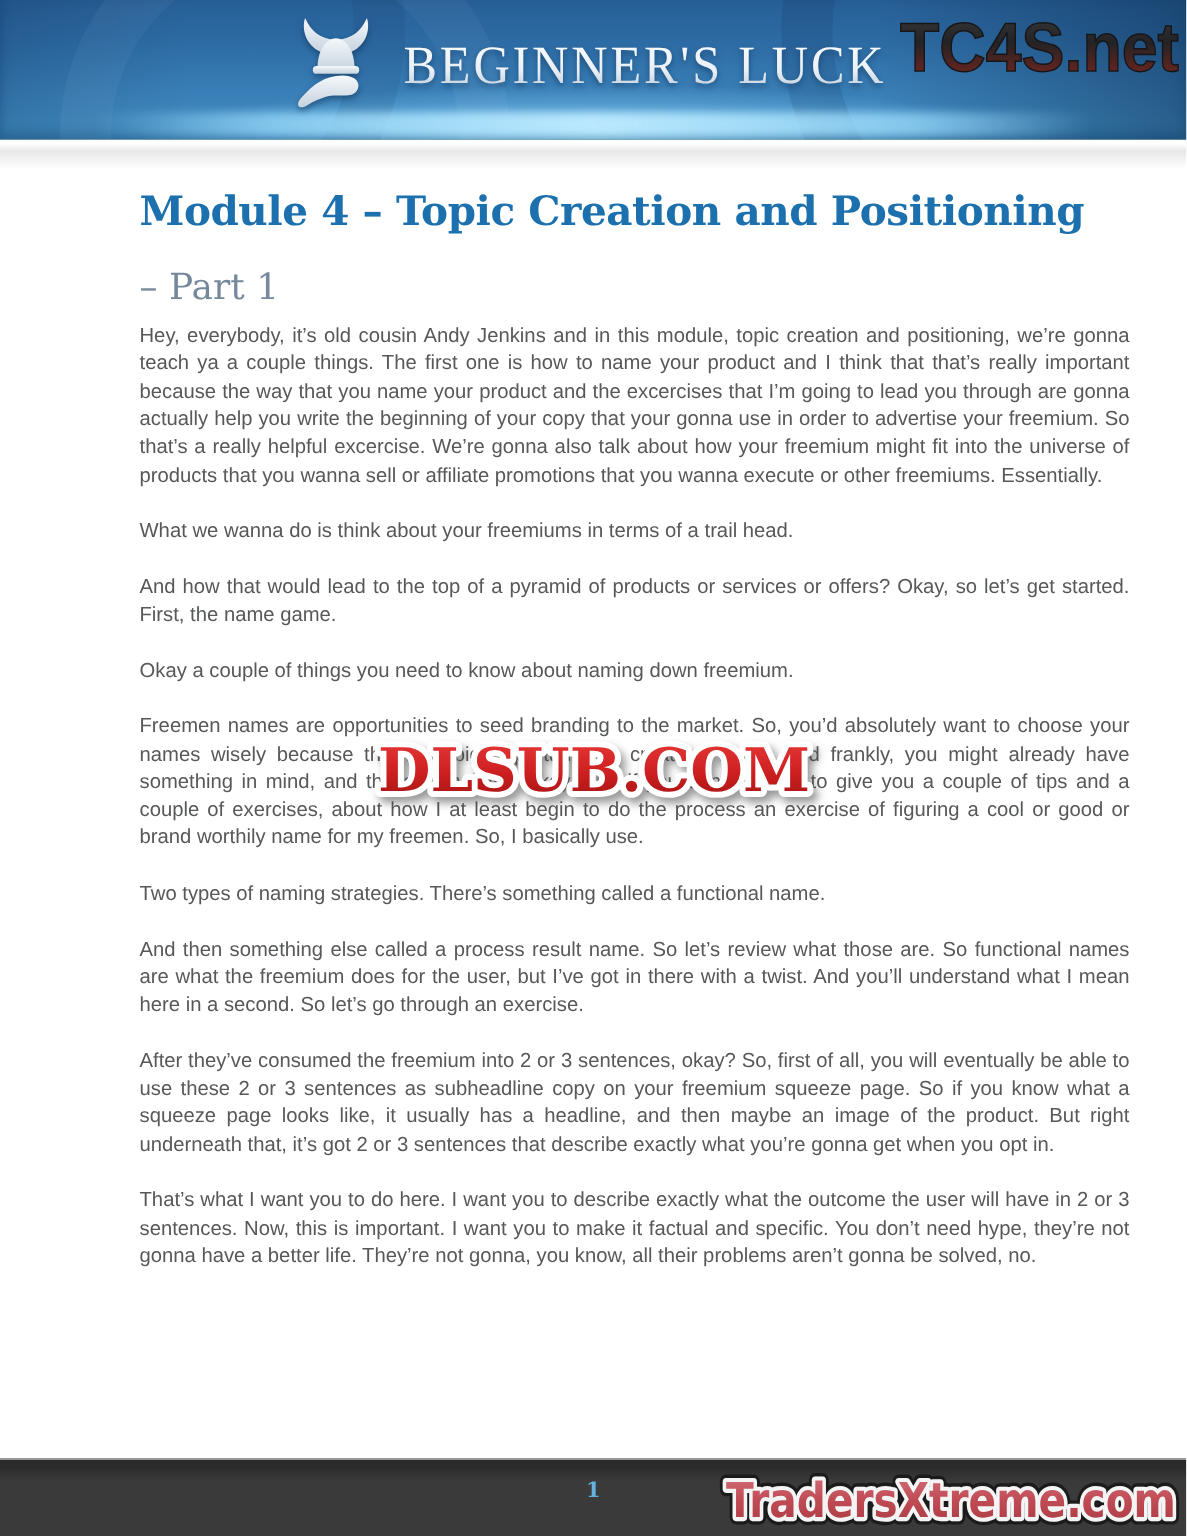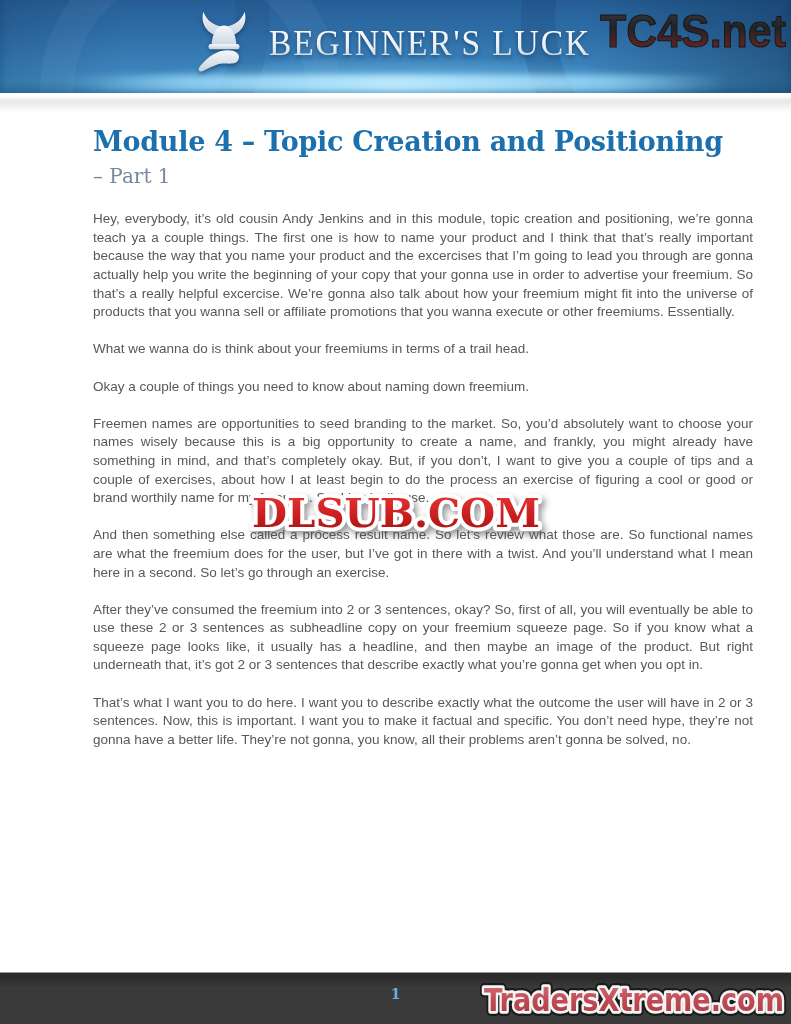--- a/index.html
+++ b/index.html
@@ -48,28 +48,28 @@
     background: linear-gradient(180deg, #ffffff 0%, #ffffff 14%, #e7e7e7 40%, #f6f6f6 75%, #ffffff 100%);
   }
 
   
   .content { padding:14px 38px 0 93px; }
   .doc-title {
     font-family:"DejaVu Serif", serif; font-weight:600; font-size:27px; line-height:1.12;
     color:#1c70ae; letter-spacing:-0.3px;
   }
   .doc-subtitle {
-    font-family:"DejaVu Serif", serif; font-weight:500; font-size:20px; line-height:1.1;
-    color:#76899c; margin-top:8px;
+    font-family:"DejaVu Serif", serif; font-weight:500; font-size:24px; line-height:1.1;
+    color:#76899c; margin-top:21px;
   }
   .paragraphs p {
     font-size:13.5px; line-height:18.6px; color:#57585a;
     text-align:justify; margin-top:18.6px;
   }
-  .paragraphs p:first-child { margin-top:23px; }
+  .paragraphs p:first-child { margin-top:10px; }
 
   
   .dlsub {
     position:absolute; left:246px; top:483px; width:300px; height:58px;
     filter: drop-shadow(3px 4px 3px rgba(70,70,70,0.55));
   }
 
   
   .footer {
     position:absolute; left:0; right:0; bottom:0; height:52px;
@@ -136,22 +136,24 @@
 
   <div class="banner-strip"></div>
 
   <div class="content">
     <h1 class="doc-title">Module 4 – Topic Creation and Positioning</h1>
     <h2 class="doc-subtitle">– Part 1</h2>
 
     <div class="paragraphs">
       <p>Hey, everybody, it’s old cousin Andy Jenkins and in this module, topic creation and positioning, we’re gonna teach ya a couple things. The first one is how to name your product and I think that that’s really important because the way that you name your product and the excercises that I’m going to lead you through are gonna actually help you write the beginning of your copy that your gonna use in order to advertise your freemium. So that’s a really helpful excercise. We’re gonna also talk about how your freemium might fit into the universe of products that you wanna sell or affiliate promotions that you wanna execute or other freemiums. Essentially.</p>
       <p>What we wanna do is think about your freemiums in terms of a trail head.</p>
+      <p>And how that would lead to the top of a pyramid of products or services or offers? Okay, so let’s get started. First, the name game.</p>
       <p>Okay a couple of things you need to know about naming down freemium.</p>
       <p>Freemen names are opportunities to seed branding to the market. So, you’d absolutely want to choose your names wisely because this is a big opportunity to create a name, and frankly, you might already have something in mind, and that’s completely okay. But, if you don’t, I want to give you a couple of tips and a couple of exercises, about how I at least begin to do the process an exercise of figuring a cool or good or brand worthily name for my freemen. So, I basically use.</p>
+      <p>Two types of naming strategies. There’s something called a functional name.</p>
       <p>And then something else called a process result name. So let’s review what those are. So functional names are what the freemium does for the user, but I’ve got in there with a twist. And you’ll understand what I mean here in a second. So let’s go through an exercise.</p>
       <p>After they’ve consumed the freemium into 2 or 3 sentences, okay? So, first of all, you will eventually be able to use these 2 or 3 sentences as subheadline copy on your freemium squeeze page. So if you know what a squeeze page looks like, it usually has a headline, and then maybe an image of the product. But right underneath that, it’s got 2 or 3 sentences that describe exactly what you’re gonna get when you opt in.</p>
       <p>That’s what I want you to do here. I want you to describe exactly what the outcome the user will have in 2 or 3 sentences. Now, this is important. I want you to make it factual and specific. You don’t need hype, they’re not gonna have a better life. They’re not gonna, you know, all their problems aren’t gonna be solved, no.</p>
     </div>
   </div>
 
   <svg class="dlsub" viewBox="0 0 300 58">
     <defs>
       <linearGradient id="dlsubGrad" x1="0" y1="0" x2="0" y2="1">
         <stop offset="0" stop-color="#ea3a3a"></stop>

